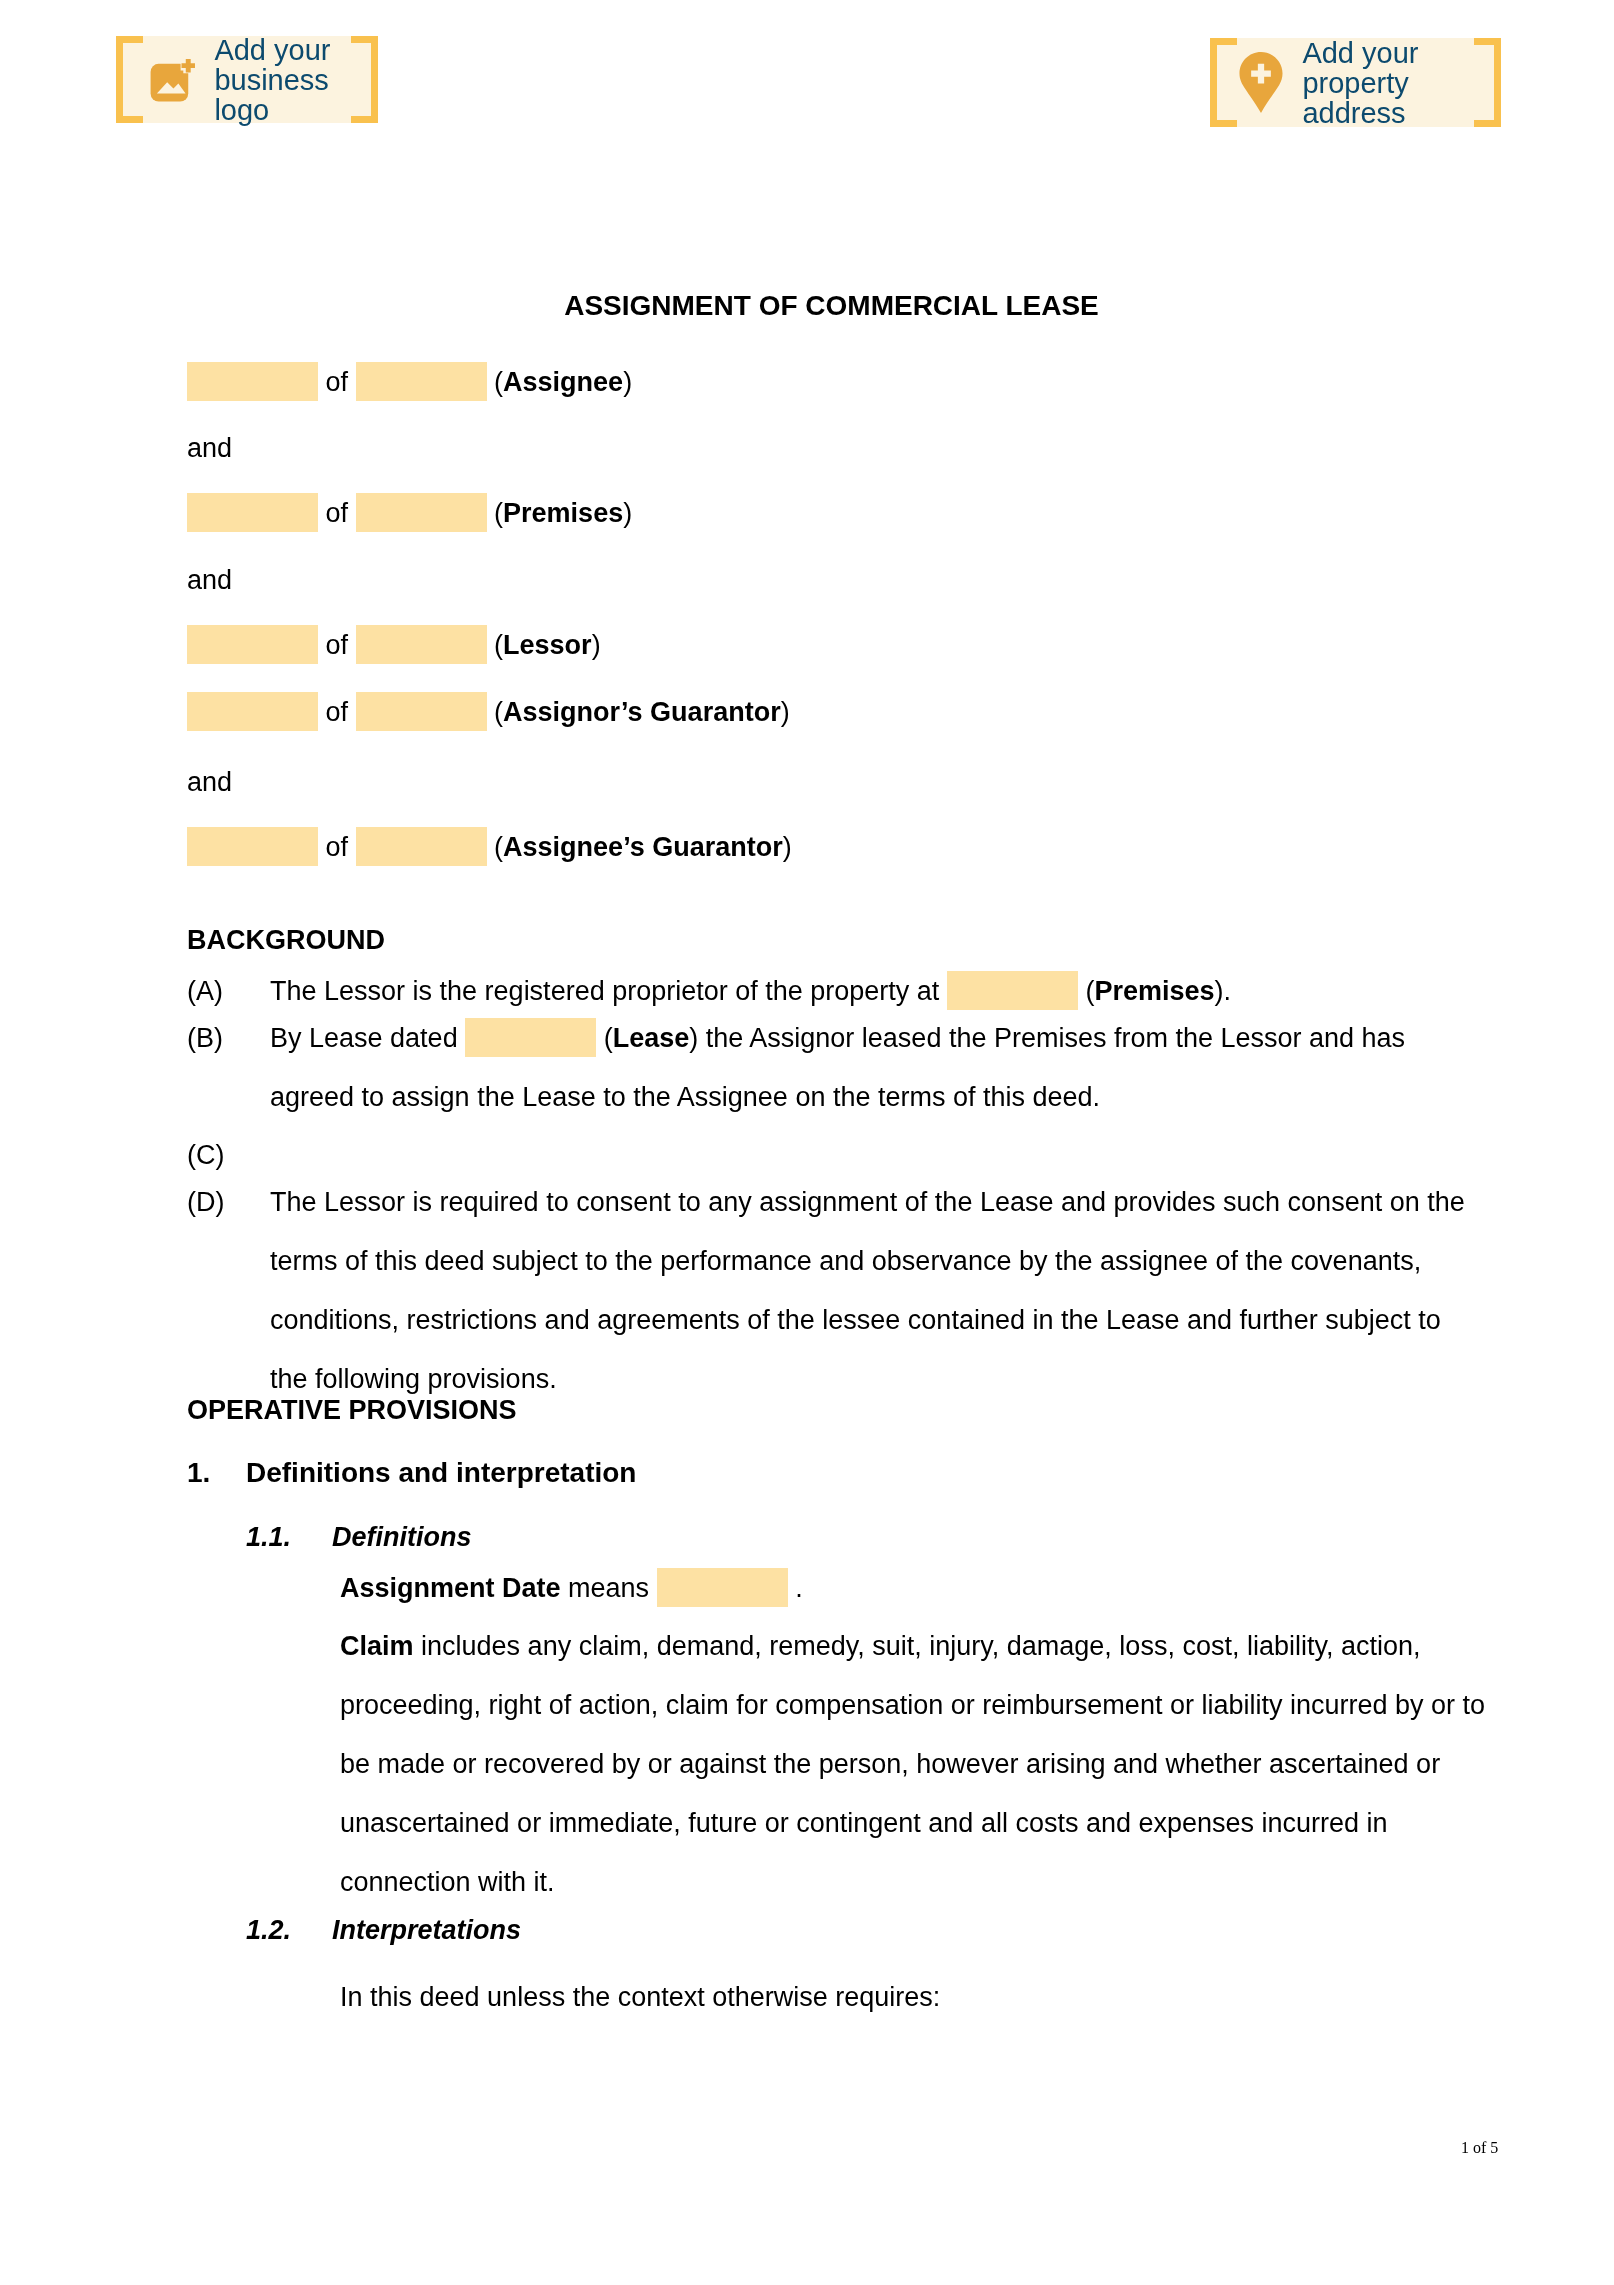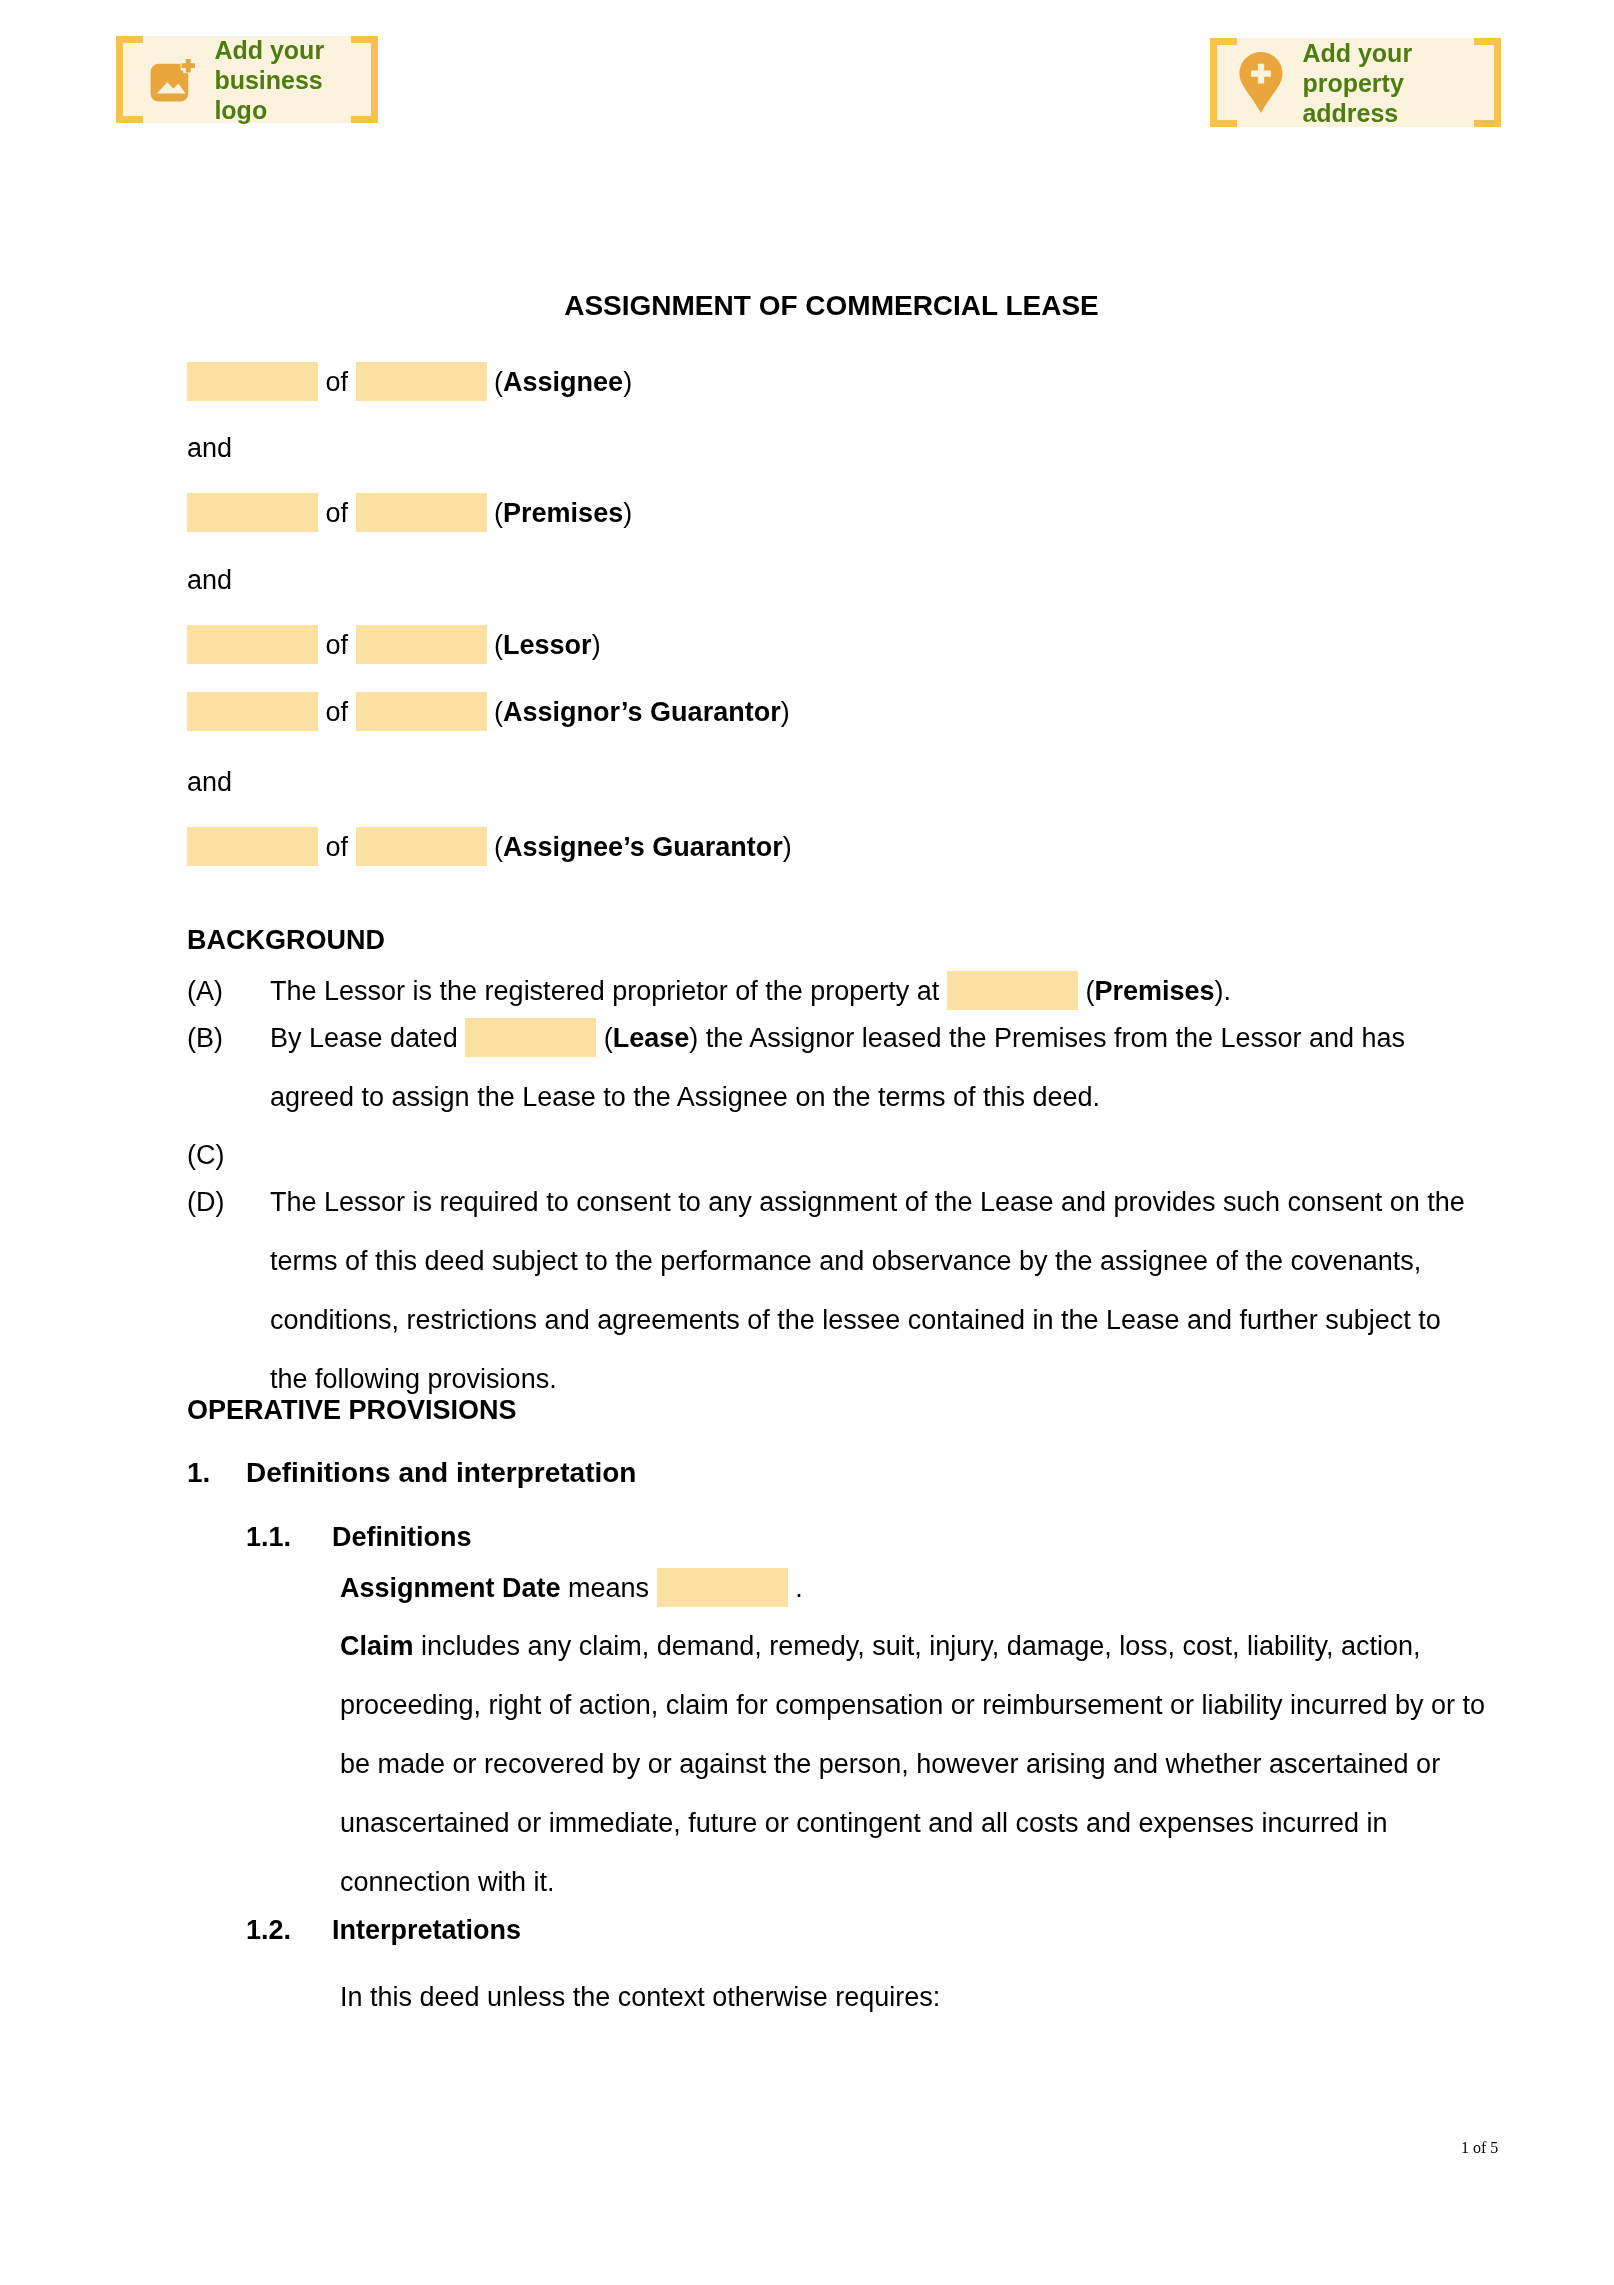--- a/index.html
+++ b/index.html
@@ -12,41 +12,41 @@
   
   .badge{
     position:absolute;background:#FCF3DF;display:flex;align-items:center;
     box-sizing:border-box;cursor:pointer;
   }
   .badge-left{left:116px;top:36px;width:262px;height:87px;padding-left:31px;}
   .badge-right{left:1210px;top:38px;width:291px;height:89px;padding-left:25px;}
   .brk{position:absolute;top:0;bottom:0;width:27px;box-sizing:border-box;border:7.2px solid #F9C14E;}
   .brk-l{left:0;border-right:none;}
   .brk-r{right:0;border-left:none;}
-  .badge-text{margin-left:15.4px;color:#4d7c0f;font-weight:bold;font-size:25px;line-height:30px;}
+  .badge-text{margin-left:15.4px;color:#0c4a6e;font-weight:normal;font-size:29px;line-height:30px;}
   .badge svg{flex:none;display:block;}
   
   .abs{position:absolute;margin-left:24px;}
   .doc-title{left:0;width:1615px;top:286px;text-align:center;font-weight:bold;font-size:28px;line-height:39px;}
   .party{left:163px;height:39px;line-height:39px;white-space:nowrap;}
   .androw{left:163px;height:39px;line-height:39px;}
   .ph{
     display:inline-block;width:131px;height:39px;background:#FDE1A3;
     vertical-align:middle;margin-top:-5.4px;
   }
   .ph-inline{
     display:inline-block;width:131px;height:39px;background:#FDE1A3;
     vertical-align:middle;margin-top:-5.4px;
   }
   .hd{left:163px;font-weight:bold;line-height:39px;}
   .item{left:246px;width:1214px;line-height:59px;}
   .item .lbl{position:absolute;left:-83px;top:0;}
   .h1n{left:222px;width:1221px;font-weight:bold;font-size:28px;line-height:41px;}
   .h1n .num{position:absolute;left:-59px;top:0;}
-  .h2n{left:308px;width:1131px;font-weight:bold;line-height:39px;}
+  .h2n{left:308px;width:1131px;font-weight:bold;line-height:39px;font-style:italic;}
   .h2n .num{position:absolute;left:-86px;top:0;}
   .defpar{left:316px;width:1162px;line-height:59px;}
   b{font-weight:bold;}
   .pageno{left:1437px;top:2135px;font-family:Liberation Serif, serif;font-size:16px;line-height:25px;}
 </style>
 </head>
 <body>
 
 <div class="badge badge-left">
   <span class="brk brk-l"></span>

